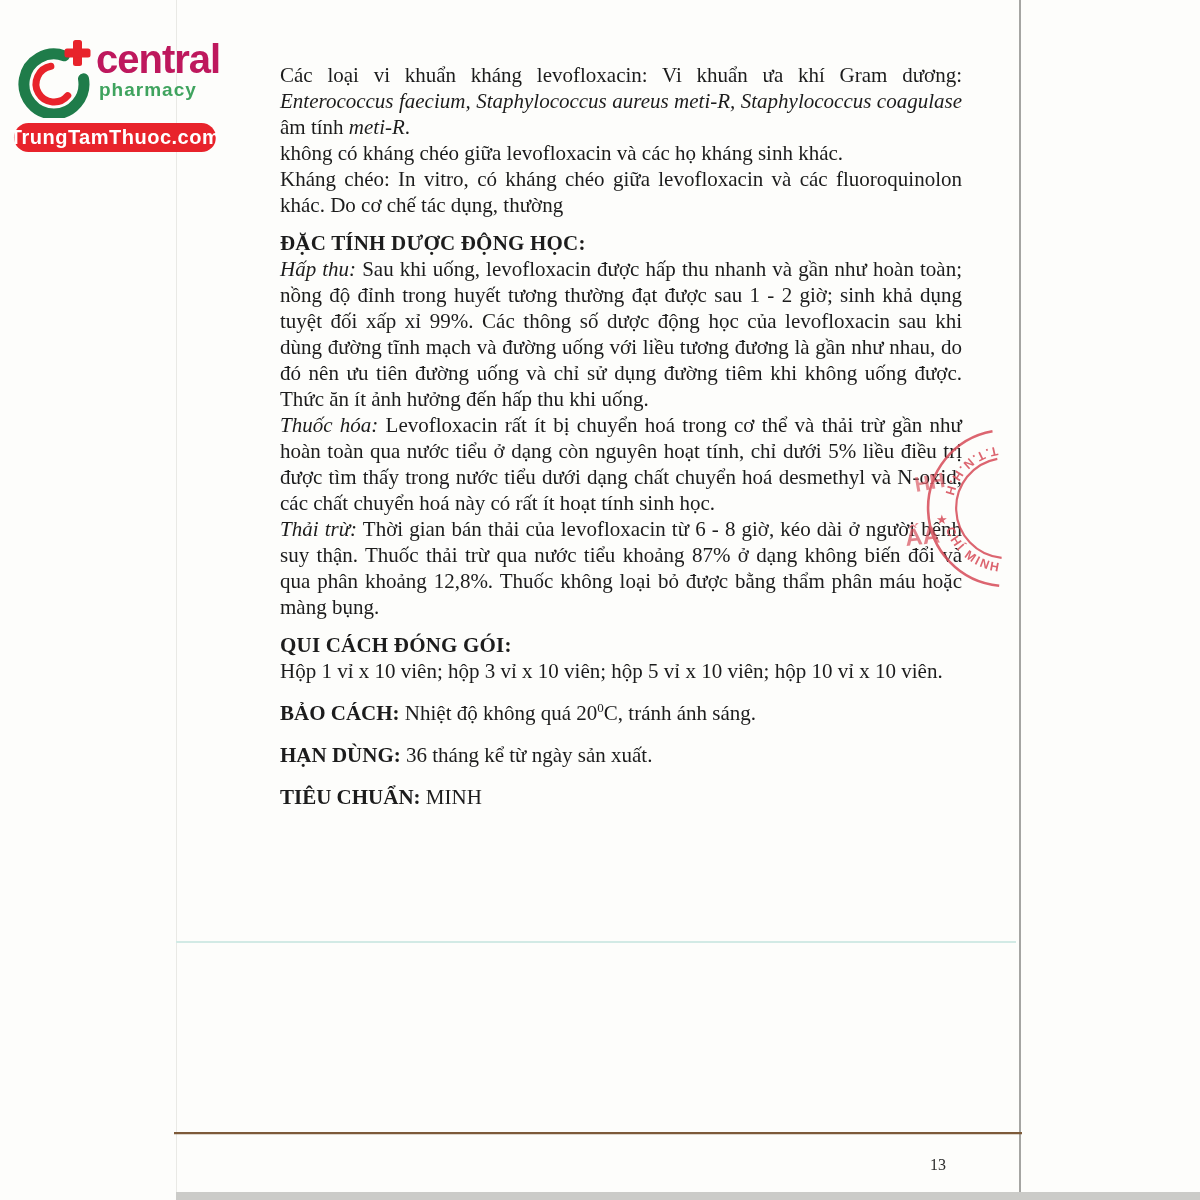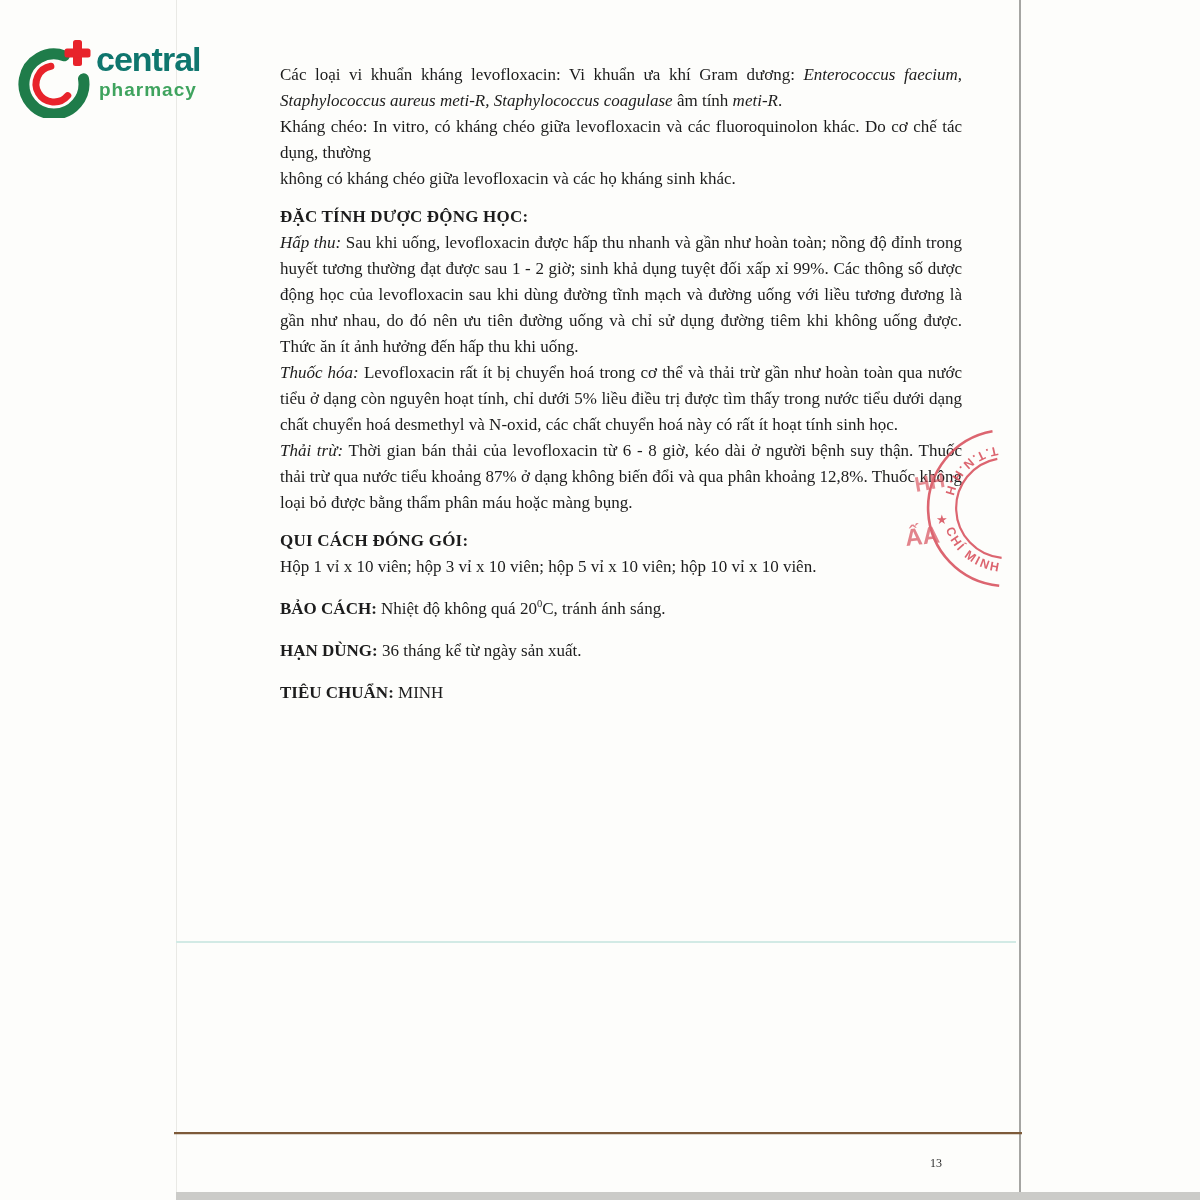--- a/index.html
+++ b/index.html
@@ -14,42 +14,42 @@
   .edge-right{position:absolute;left:1019px;top:0;width:2px;height:1200px;background:#a5a5a2;}
   .scan-strip-bottom{position:absolute;left:176px;top:1192px;width:1024px;height:8px;background:#cbcbc8;}
   .divider-teal{position:absolute;left:176px;top:941px;width:840px;height:2px;background:#d2eae5;}
   .divider-brown{position:absolute;left:174px;top:1132px;width:848px;height:2px;background:#7d5a39;box-shadow:0 1px 0 rgba(125,90,57,.25);}
 
   
   .logo{position:absolute;left:14px;top:34px;width:204px;}
   .logo-row{display:flex;align-items:flex-start;}
   .logo-mark{width:88px;height:84px;flex:0 0 auto;}
   .logo-words{margin-left:-6px;margin-top:6px;font-family:"Liberation Sans","DejaVu Sans",sans-serif;}
-  .logo-brand{font-size:34px;font-weight:bold;color:#0f766e;letter-spacing:-1px;line-height:38px;}
+  .logo-brand{font-size:40px;font-weight:bold;color:#be185d;letter-spacing:-1px;line-height:38px;}
   .logo-sub{font-size:19px;font-weight:bold;color:#3fa35e;letter-spacing:1px;margin-top:1px;margin-left:3px;}
   .logo-badge{margin-top:5px;background:#e8232b;border-radius:15px;height:29px;width:202px;
     display:flex;align-items:center;justify-content:center;
     color:#fff;font-family:"Liberation Sans","DejaVu Sans",sans-serif;font-weight:bold;font-size:20px;letter-spacing:.5px;}
 
   
   .doc{position:absolute;left:280px;top:62px;width:682px;
     font-size:17px;line-height:26px;text-align:justify;}
-  .doc p,.doc h3{margin:0;padding:0;font-size:17px;font-weight:normal;}
+  .doc p,.doc h3{margin:0;padding:0;font-size:21px;font-weight:normal;}
   .doc h3{font-weight:bold;letter-spacing:.2px;}
   .gap-md{margin-top:12px !important;}
   .gap-lg{margin-top:16px !important;}
   .s-i{font-style:italic;}
   .s-b{font-weight:bold;}
   .s-sup{vertical-align:super;font-size:.62em;line-height:0;}
 
   
   .stamp{position:absolute;left:876px;top:416px;width:152px;height:188px;pointer-events:none;}
   .stamp text{fill:#d8515d;font-family:"Liberation Sans","DejaVu Sans",sans-serif;font-weight:bold;}
 
-  .page-number{position:absolute;left:930px;top:1156px;font-size:12px;color:#2b2b2b;}
+  .page-number{position:absolute;left:930px;top:1156px;font-size:16px;color:#2b2b2b;}
 </style>
 </head>
 <body>
 
 <div class="edge-left"></div>
 <div class="edge-right"></div>
 <div class="divider-teal"></div>
 <div class="divider-brown"></div>
 <div class="scan-strip-bottom"></div>
 
@@ -59,26 +59,27 @@
       <path d="M50.3,21.8 A30,30 0 1 0 69.5,44.8" fill="none" stroke="#1f7c4a" stroke-width="11" stroke-linecap="round"></path>
       <path d="M36.9,32.3 A18,18 0 1 0 53.8,61.6" fill="none" stroke="#e8232b" stroke-width="7" stroke-linecap="round"></path>
       <rect x="59" y="6" width="9" height="26" rx="2.5" fill="#e8232b"></rect>
       <rect x="50.5" y="14.5" width="26" height="9" rx="2.5" fill="#e8232b"></rect>
     </svg>
     <div class="logo-words">
       <div class="logo-brand">central</div>
       <div class="logo-sub">pharmacy</div>
     </div>
   </div>
+  <div class="logo-badge">TrungTamThuoc.com</div>
 </div>
 
 <div class="doc">
     <p><span>Các loại vi khuẩn kháng levofloxacin: Vi khuẩn ưa khí Gram dương: </span><span class="s-i">Enterococcus faecium, Staphylococcus aureus meti-R, Staphylococcus coagulase</span><span> âm tính </span><span class="s-i">meti-R</span><span>.</span></p>
+    <p><span>không có kháng chéo giữa levofloxacin và các họ kháng sinh khác.</span></p>
     <p><span>Kháng chéo: In vitro, có kháng chéo giữa levofloxacin và các fluoroquinolon khác. Do cơ chế tác dụng, thường</span></p>
-    <p><span>không có kháng chéo giữa levofloxacin và các họ kháng sinh khác.</span></p>
     <h3 class="gap-md"><span>ĐẶC TÍNH DƯỢC ĐỘNG HỌC:</span></h3>
     <p><span class="s-i">Hấp thu:</span><span> Sau khi uống, levofloxacin được hấp thu nhanh và gần như hoàn toàn; nồng độ đỉnh trong huyết tương thường đạt được sau 1 - 2 giờ; sinh khả dụng tuyệt đối xấp xỉ 99%. Các thông số dược động học của levofloxacin sau khi dùng đường tĩnh mạch và đường uống với liều tương đương là gần như nhau, do đó nên ưu tiên đường uống và chỉ sử dụng đường tiêm khi không uống được. Thức ăn ít ảnh hưởng đến hấp thu khi uống.</span></p>
     <p><span class="s-i">Thuốc hóa:</span><span> Levofloxacin rất ít bị chuyển hoá trong cơ thể và thải trừ gần như hoàn toàn qua nước tiểu ở dạng còn nguyên hoạt tính, chỉ dưới 5% liều điều trị được tìm thấy trong nước tiểu dưới dạng chất chuyển hoá desmethyl và N-oxid, các chất chuyển hoá này có rất ít hoạt tính sinh học.</span></p>
     <p><span class="s-i">Thải trừ:</span><span> Thời gian bán thải của levofloxacin từ 6 - 8 giờ, kéo dài ở người bệnh suy thận. Thuốc thải trừ qua nước tiểu khoảng 87% ở dạng không biến đổi và qua phân khoảng 12,8%. Thuốc không loại bỏ được bằng thẩm phân máu hoặc màng bụng.</span></p>
     <h3 class="gap-md"><span>QUI CÁCH ĐÓNG GÓI:</span></h3>
     <p><span>Hộp 1 vỉ x 10 viên; hộp 3 vỉ x 10 viên; hộp 5 vỉ x 10 viên; hộp 10 vỉ x 10 viên.</span></p>
     <p class="gap-lg"><span class="s-b">BẢO CÁCH:</span><span> Nhiệt độ không quá 20</span><span class="s-sup">0</span><span>C, tránh ánh sáng.</span></p>
     <p class="gap-lg"><span class="s-b">HẠN DÙNG:</span><span> 36 tháng kể từ ngày sản xuất.</span></p>
     <p class="gap-lg"><span class="s-b">TIÊU CHUẨN:</span><span> MINH</span></p>
   </div>

